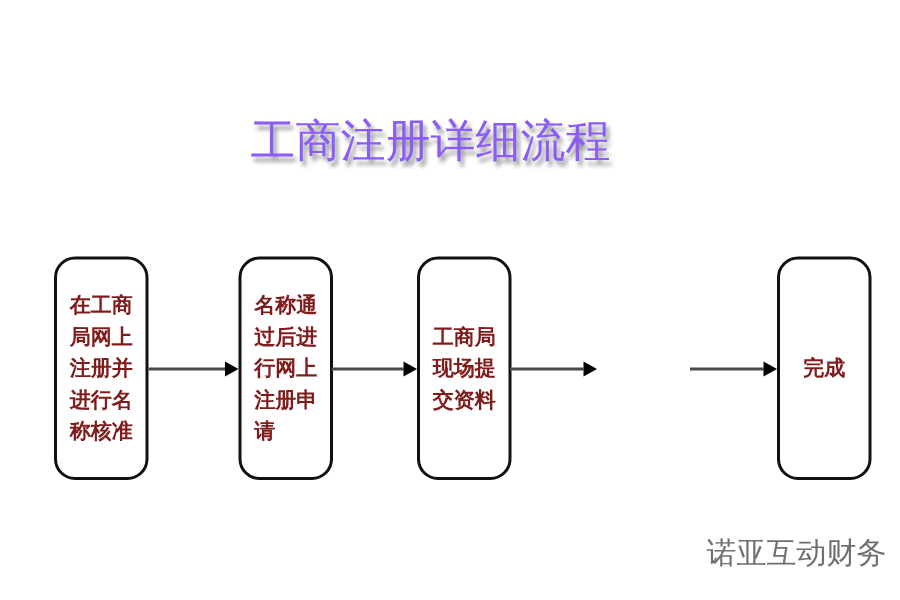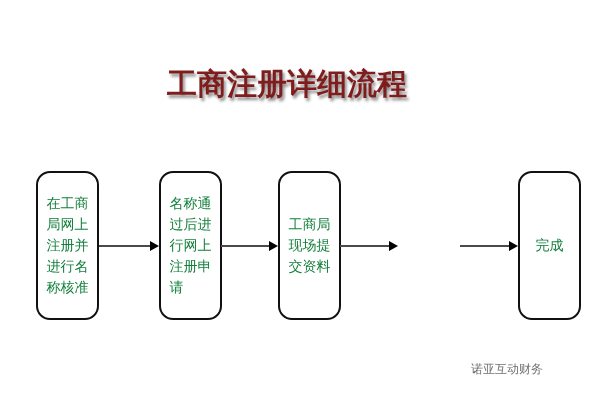--- a/index.html
+++ b/index.html
@@ -11,48 +11,49 @@
   .canvas {
     position: relative;
     width: 600px;
     height: 400px;
     background: #ffffff;
     overflow: hidden;
   }
   .page-title {
     position: absolute;
     left: 167px;
-    top: 69px;
+    top: 80px;
     font-size: 30px;
     line-height: 30px;
-    font-weight: bold;
-    color: #7f1d1d;
+    font-weight: normal;
+    color: #8b5cf6;
     letter-spacing: 0px;
     text-shadow: 2px 3px 3px #8f8f8f;
     white-space: nowrap;
   }
   .flow-step {
     position: absolute;
     top: 171px;
     width: 63px;
     height: 149px;
     box-sizing: border-box;
     background: #ffffff;
     border: 2px solid #111111;
     border-radius: 14px;
     display: flex;
     align-items: center;
     justify-content: center;
   }
   .flow-step .step-label {
     font-size: 14px;
     line-height: 21px;
-    color: #15803d;
+    color: #7f1d1d;
     white-space: pre-line;
     text-align: left;
+    font-weight: bold;
   }
   .step-1 { left: 36px; }
   .step-2 { left: 159px; align-items: center; }
   .step-3 { left: 278px; justify-content: center; }
   .step-4 { left: 398px; }
   .step-5 { left: 518px; }
   .step-5 .step-label { }
 
   .flow-arrow {
     position: absolute;
@@ -75,21 +76,21 @@
     width: 0;
     height: 0;
     border-top: 5px solid transparent;
     border-bottom: 5px solid transparent;
     border-left: 9px solid #000000;
   }
   .brand-watermark {
     position: absolute;
     left: 471px;
     top: 360px;
-    font-size: 12px;
+    font-size: 20px;
     line-height: 19px;
     color: #707070;
     white-space: nowrap;
   }
 </style>
 </head>
 <body>
 
 <div class="canvas">
 

